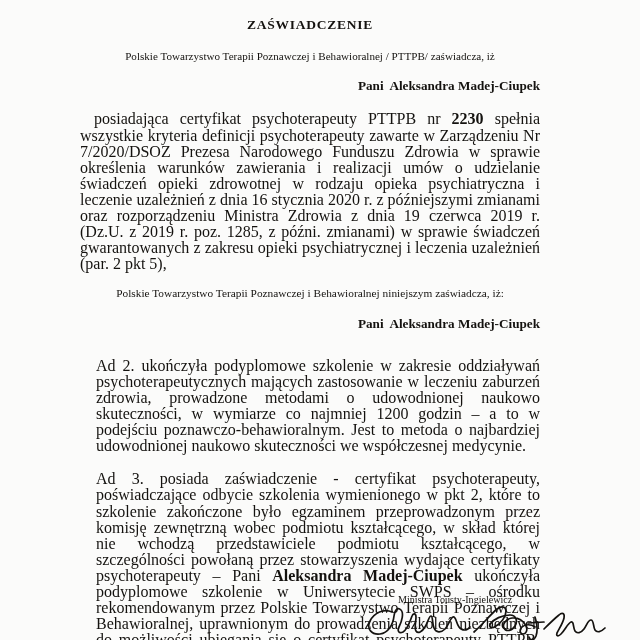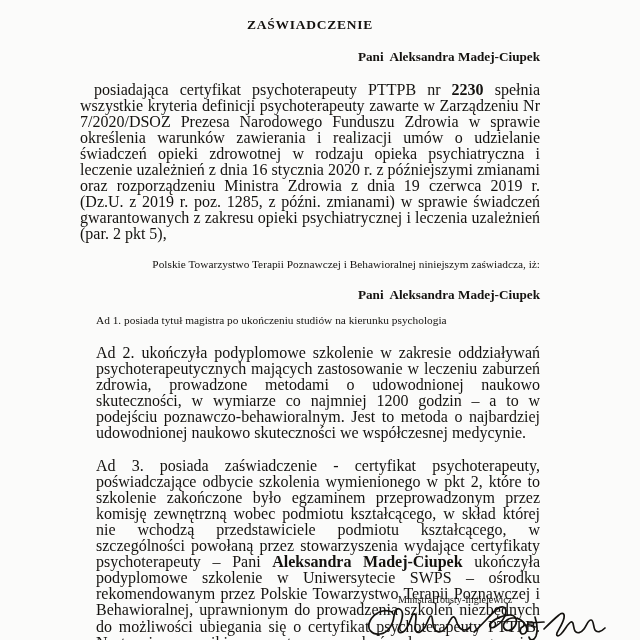--- a/index.html
+++ b/index.html
@@ -72,21 +72,21 @@
 
   .gap-lg  { height: 17px; }
   .gap-md  { height: 12px; }
   .gap-sm  { height: 9px;  }
 
   .statement-line {
     margin: 0;
     padding-top: 1px;
     font-size: 11.35px;
     line-height: 16.05px;
-    text-align: right;
+    text-align: center;
   }
 
   .ad-line {
     margin: 0;
     font-size: 11.35px;
     line-height: 16.05px;
     text-align: left;
     padding-left: 16px;
   }
 
@@ -122,36 +122,36 @@
   }
   .signature-mark svg { display: block; }
 </style>
 </head>
 <body>
 
 <div class="page">
 
   <h1 class="doc-title">ZAŚWIADCZENIE</h1>
 
+  <p class="org-line">Polskie Towarzystwo Terapii Poznawczej i Behawioralnej / PTTPB/ zaświadcza, iż</p>
 
   <h2 class="name-heading">Pani  Aleksandra Madej-Ciupek</h2>
 
   <div class="gap-lg"></div>
 
   <p class="para indent-first"><span>posiadająca certyfikat psychoterapeuty PTTPB nr </span><b>2230</b><span> spełnia wszystkie kryteria definicji psychoterapeuty zawarte w Zarządzeniu Nr 7/2020/DSOZ Prezesa Narodowego Funduszu Zdrowia w sprawie określenia warunków zawierania i realizacji umów o udzielanie świadczeń opieki zdrowotnej w rodzaju opieka psychiatryczna i leczenie uzależnień z dnia 16 stycznia 2020 r. z późniejszymi zmianami oraz rozporządzeniu Ministra Zdrowia z dnia 19 czerwca 2019 r. (Dz.U. z 2019 r. poz. 1285, z późni. zmianami) w sprawie świadczeń gwarantowanych z zakresu opieki psychiatrycznej i leczenia uzależnień (par. 2 pkt 5),</span></p>
 
   <div class="gap-md"></div>
 
   <p class="statement-line">Polskie Towarzystwo Terapii Poznawczej i Behawioralnej niniejszym zaświadcza, iż:</p>
 
   <h2 class="name-heading">Pani  Aleksandra Madej-Ciupek</h2>
 
   <div class="gap-sm"></div>
 
-  <p class="ad-line">Ad 1. posiada tytuł magistra po ukończeniu studiów na kierunku psychologia</p>
 
   <div class="gap-lg"></div>
 
   <p class="para ad-block">Ad 2. ukończyła podyplomowe szkolenie w zakresie oddziaływań psychoterapeutycznych mających zastosowanie w leczeniu zaburzeń zdrowia, prowadzone metodami o udowodnionej naukowo skuteczności, w wymiarze co najmniej 1200 godzin – a to w podejściu poznawczo-behawioralnym. Jest to metoda o najbardziej udowodnionej naukowo skuteczności we współczesnej medycynie.</p>
 
   <div class="gap-lg"></div>
 
   <p class="para ad-block"><span>Ad 3. posiada zaświadczenie - certyfikat psychoterapeuty, poświadczające odbycie szkolenia wymienionego w pkt 2, które to szkolenie zakończone było egzaminem przeprowadzonym przez komisję zewnętrzną wobec podmiotu kształcącego, w skład której nie wchodzą przedstawiciele podmiotu kształcącego, w szczególności powołaną przez stowarzyszenia wydające certyfikaty psychoterapeuty – Pani </span><b>Aleksandra Madej-Ciupek</b><span> ukończyła podyplomowe szkolenie w Uniwersytecie SWPS – ośrodku rekomendowanym przez Polskie Towarzystwo Terapii Poznawczej i Behawioralnej, uprawnionym do prowadzenia szkoleń niezbędnych do możliwości ubiegania się o certyfikat psychoterapeuty PTTPB. Następnie z wynikiem pozytywnym zakończyła proces egzaminu zewnętrznego przeprowadzony przez Komisję Naukowo Dydaktyczną PTTPB. Komisja ta jest w pełni niezależna od atestowanych przez PTTPB ośrodków, w których prowadzone są szkolenia.</span></p>
 
   <div class="signature-block">

